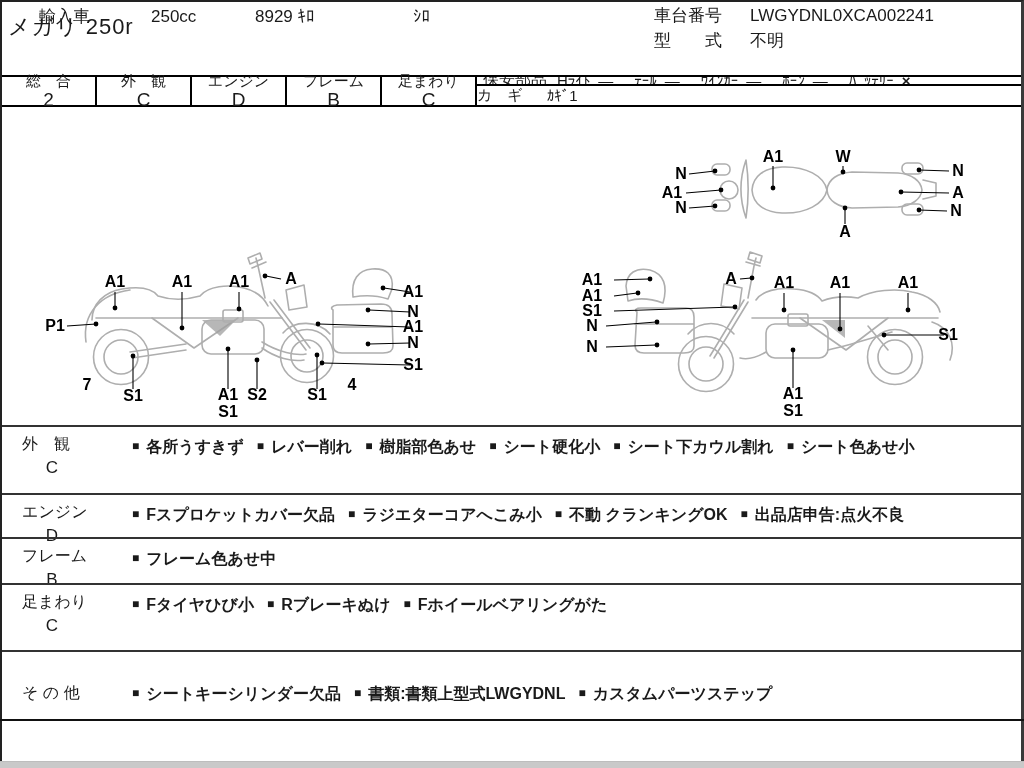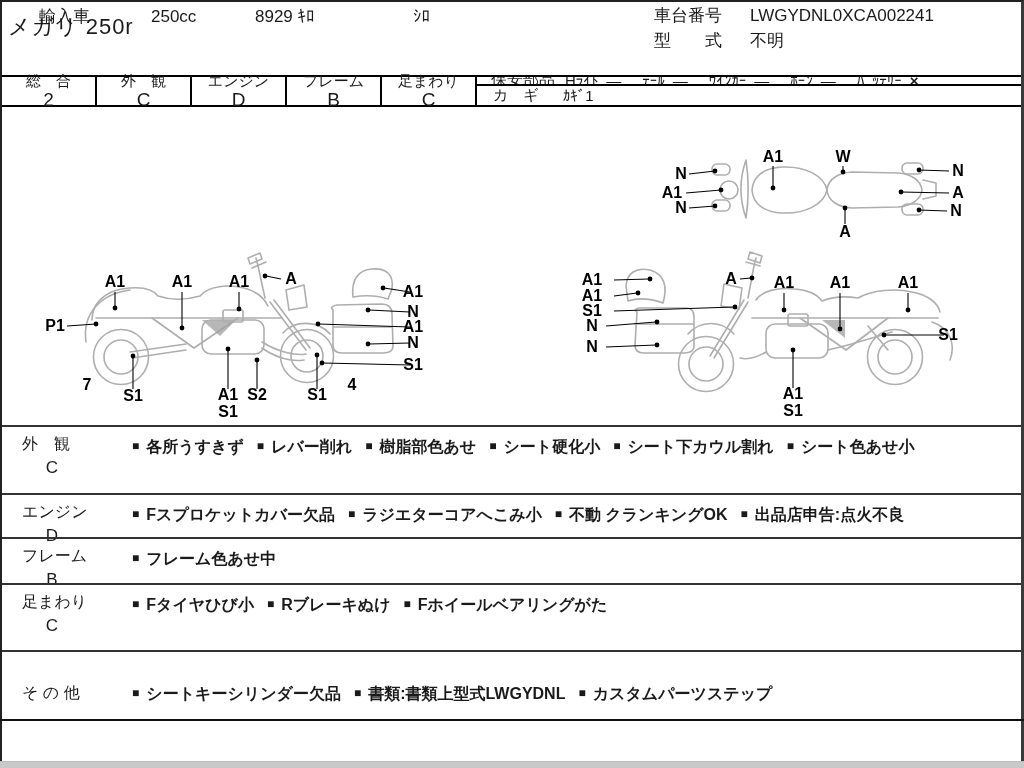--- a/index.html
+++ b/index.html
@@ -24,26 +24,26 @@
   .grade-table{
     position:absolute;left:2px;top:75px;width:1019px;height:32px;box-sizing:border-box;
     border-top:2px solid #000;border-bottom:2px solid #000;display:flex;background:#fff;
   }
   .gcell{width:95px;flex:none;border-right:2px solid #000;box-sizing:border-box;
     display:flex;flex-direction:column;align-items:center;justify-content:center;}
   .glabel{font-size:15px;line-height:1.3;}
   .gvalue{font-size:19px;line-height:1.1;}
   .safety{flex:1;display:flex;flex-direction:column;box-sizing:border-box;}
   .srow1{height:24px;box-sizing:border-box;border-bottom:2px solid #000;display:flex;align-items:center;
-    padding-left:14px;font-size:15px;white-space:nowrap;overflow:hidden;}
+    padding-left:6px;font-size:15px;white-space:nowrap;overflow:hidden;}
   .srow1 .sp-title{margin-right:10px;font-size:16px;}
   .sp-pair{margin-right:21px;white-space:nowrap;}
   .sp-pair .sp-status{margin-left:8px;}
   .sp-pair .cross{font-weight:bold;}
-  .srow2{height:22px;display:flex;align-items:center;padding-left:16px;font-size:15px;}
+  .srow2{height:22px;display:flex;align-items:center;font-size:15px;}
   .srow2 .key-val{margin-left:24px;}
   
   .diagram-svg{position:absolute;left:0;top:0;width:1024px;height:768px;pointer-events:none;}
   .bike{fill:none;stroke:#aeaeae;stroke-width:1.6;stroke-linecap:round;stroke-linejoin:round;}
   .bike-fill{fill:#9f9f9f;stroke:none;opacity:.75;}
   .leader{fill:none;stroke:#000;stroke-width:1.1;}
   .ldot{fill:#000;}
   .dlabel{font-size:16px;font-weight:600;text-anchor:middle;fill:#000;}
   
   .note{position:absolute;left:2px;width:1019px;box-sizing:border-box;border-top:2px solid #333;display:flex;background:transparent;}

